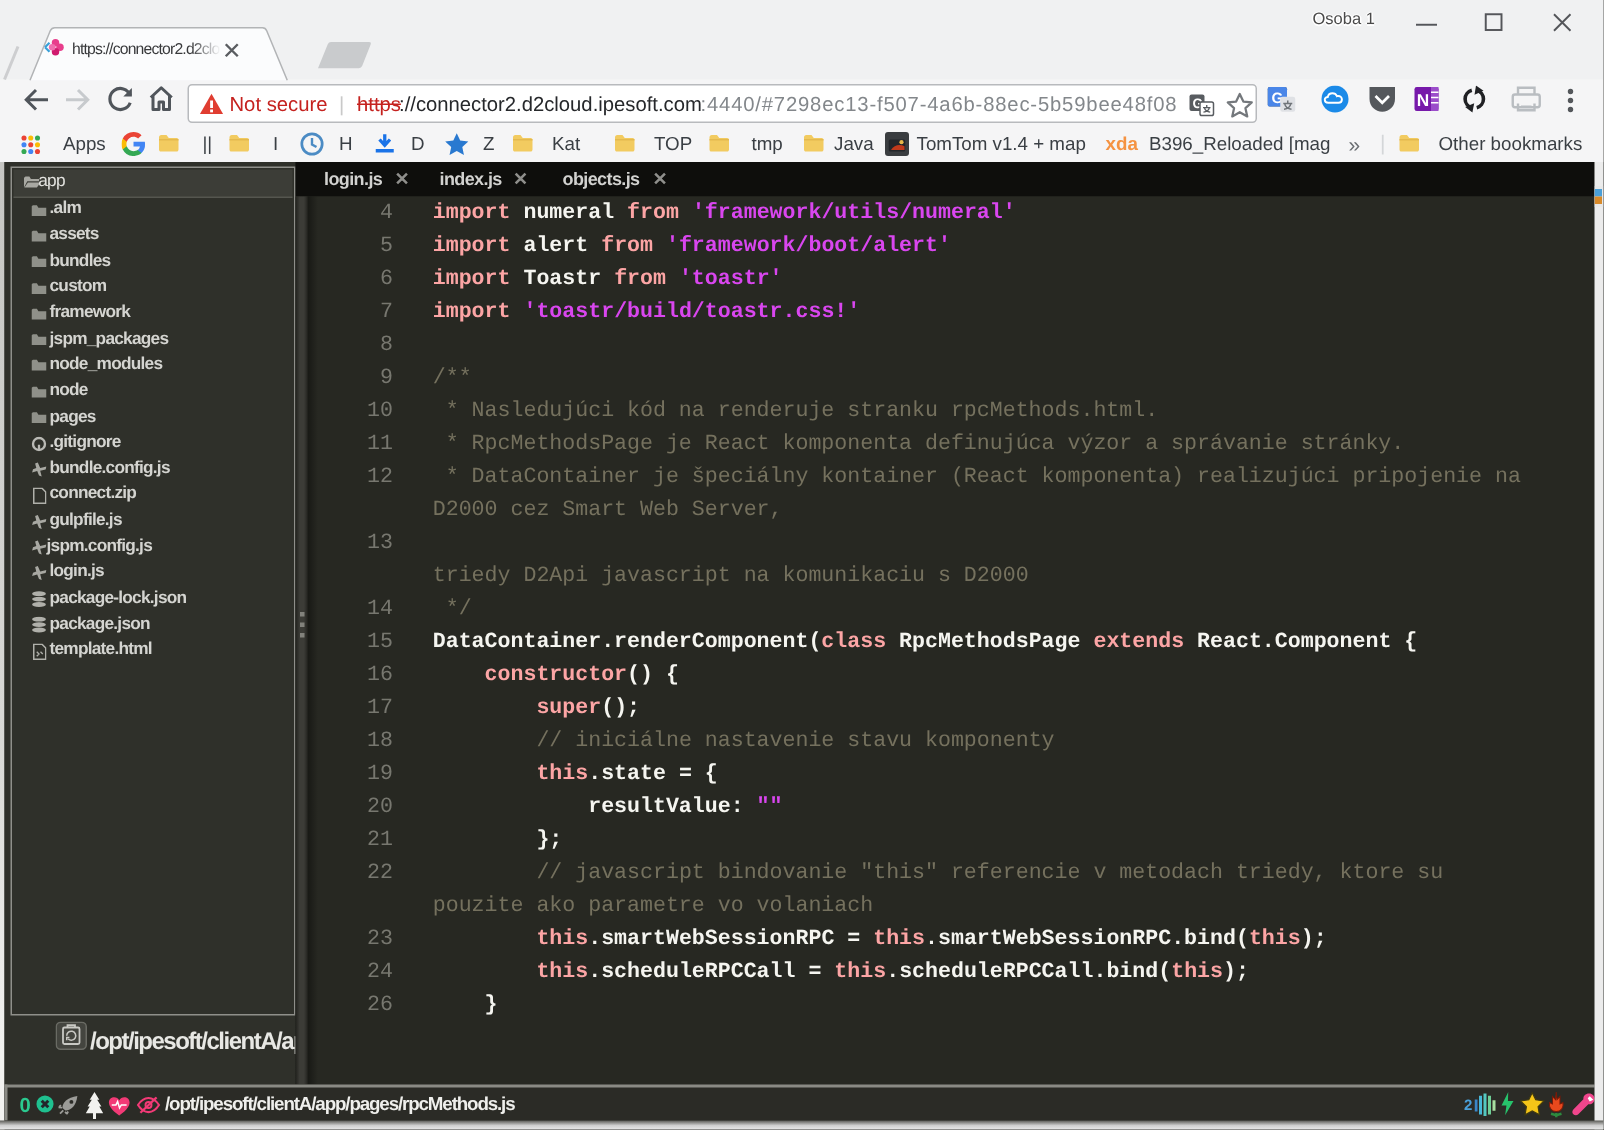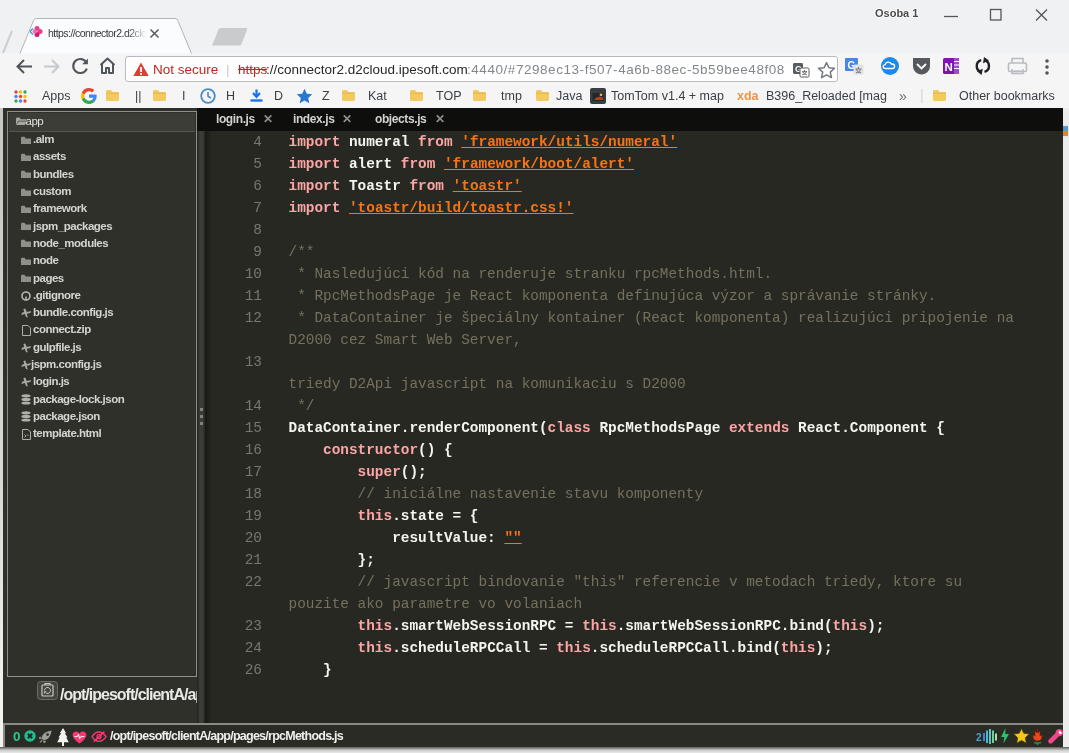--- a/index.html
+++ b/index.html
@@ -4,21 +4,21 @@
 <style>
   * { margin:0; padding:0; box-sizing:border-box; }
   html,body { width:1069px; height:753px; overflow:hidden; }
   body { font-family:"Liberation Sans", sans-serif; position:relative; background:#f1f2f3; }
   .abs { position:absolute; }
   
   #titlebar { left:0; top:0; width:1069px; height:53px; background:#f0f1f2; }
   #toolbar { left:0; top:53px; width:1069px; height:31px; background:#f5f5f6; }
   #bookbar { left:0; top:84px; width:1069px; height:24px; background:#f5f5f6; font-size:12.5px; color:#3a3f44; }
   .bktxt { top:5px; }
-  #osoba { left:875px; top:7px; font-size:11px; font-weight:bold; color:#4a4a4a;
+  #osoba { left:875px; top:7px; font-size:11px; font-weight:normal; color:#4a4a4a;
      text-shadow:-1px 0 #fff,1px 0 #fff,0 -1px #fff,0 1px #fff; }
   #tabtitle { left:48px; top:26.5px; font-size:10.5px; letter-spacing:-0.55px; color:#38393b; width:99px; overflow:hidden; white-space:nowrap; -webkit-mask-image:linear-gradient(90deg,#000 80%,transparent); }
   
   #omni { left:125px; top:56px; width:713px; height:26px; background:#fff; border:1px solid #b8babd; border-radius:3px; }
   #omni .t { position:absolute; top:5px; font-size:13.5px; white-space:pre; }
   
   #page { left:0; top:108px; width:1069px; height:645px; background:#272822; }
   #leftedge { left:0; top:108px; width:3px; height:645px; background:linear-gradient(#c6c6c3,#d9d9d6 60%,#f2f2f0 92%); }
   #sidebar { left:3px; top:108px; width:194px; height:615px; background:#2f302a; }
   #treebox { position:absolute; left:4px; top:3px; width:190px; height:566px; border:1px solid #8f8f8a; }
@@ -28,21 +28,21 @@
   #tabbar { left:197px; top:108px; width:866px; height:23px; background:#0e0e0c; }
   .etab { position:absolute; top:4px; font-size:12px; letter-spacing:-0.4px; font-weight:bold; color:#d2d2d0; white-space:nowrap; }
   .etx { position:absolute; top:4px; font-size:12px; font-weight:bold; color:#8f8f8c; }
   .eact { color:#a16207;margin-top:32px; }
   #code { left:197px; top:131px; width:866px; height:592px; background:#272822;
      font-family:"Liberation Mono", monospace; font-size:14.4px; font-weight:bold; }
   .row { position:relative; height:22px; line-height:22px; white-space:pre; }
   .ln { position:absolute; left:0; width:65px; text-align:right; color:#77776f; font-weight:normal; }
   .tx { position:absolute; left:91.5px; color:#f5f5f0; }
   .k { color:#fca5a5; }
-  .s { color:#f97316;text-decoration:underline; }
+  .s { color:#d946ef; }
   .c { color:#75715e; font-weight:normal; }
   #statusbar { left:3px; top:723px; width:1060px; height:24px; background:#2b2b26; border-top:2px solid #8a8a84; border-left:2px solid #8a8a84; }
   #rightstrip { left:1063px; top:108px; width:6px; height:645px; background:#ececec; }
   #botgrad { left:0; top:747px; width:1069px; height:6px; background:linear-gradient(#5a5a55,#cfcfcf 55%,#e8e8e8); }
   #shadowL { left:205px; top:131px; width:7px; height:592px; background:linear-gradient(90deg,rgba(0,0,0,0.4),rgba(0,0,0,0)); }
   #splitter { left:197px; top:131px; width:8px; height:592px; background:linear-gradient(90deg,#21211d,#3c3c37 35%,#3c3c37 70%,#252521); }
   .grip { position:absolute; left:2.5px; width:3px; height:3px; background:#82827c; }
 </style>
 </head>
 <body>

